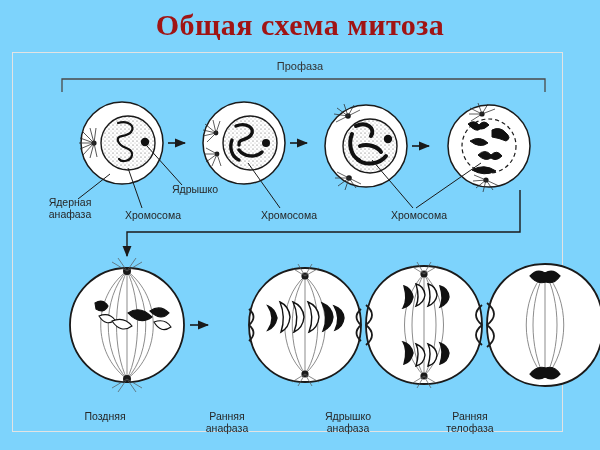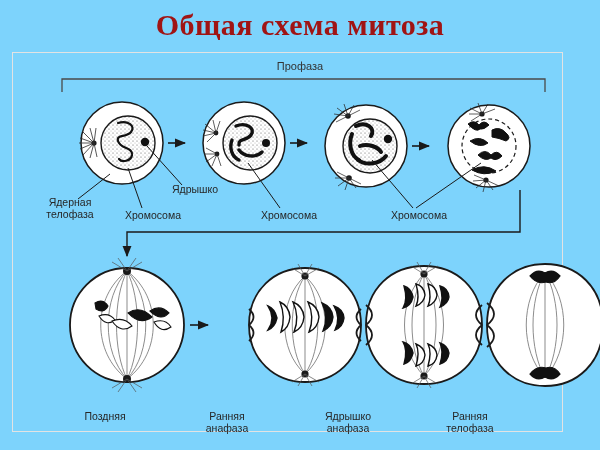--- a/index.html
+++ b/index.html
@@ -325,21 +325,21 @@
         <path d="M545 272 C570 300 570 350 545 378"></path>
       </g>
       <g fill="#111" stroke="#111" stroke-width="1.2">
         <path d="M530 276 q7 -8 15 -3 q8 -5 15 3 q-6 9 -14 6 q-9 3 -16 -6 z"></path>
         <path d="M530 374 q7 8 15 3 q8 5 15 -3 q-6 -9 -14 -6 q-9 -3 -16 6 z"></path>
       </g>
     </g>
   </svg>
 
   <div class="cap t1">Ядерная
-телофаза</div>
+анафаза</div>
   <div class="cap t2">Хромосома</div>
   <div class="cap t3">Ядрышко</div>
   <div class="cap t4">Хромосома</div>
   <div class="cap t5">Хромосома</div>
 
   <div class="cap b1">Поздняя</div>
   <div class="cap b2">Ранняя
 анафаза</div>
   <div class="cap b3">Ядрышко
 анафаза</div>

